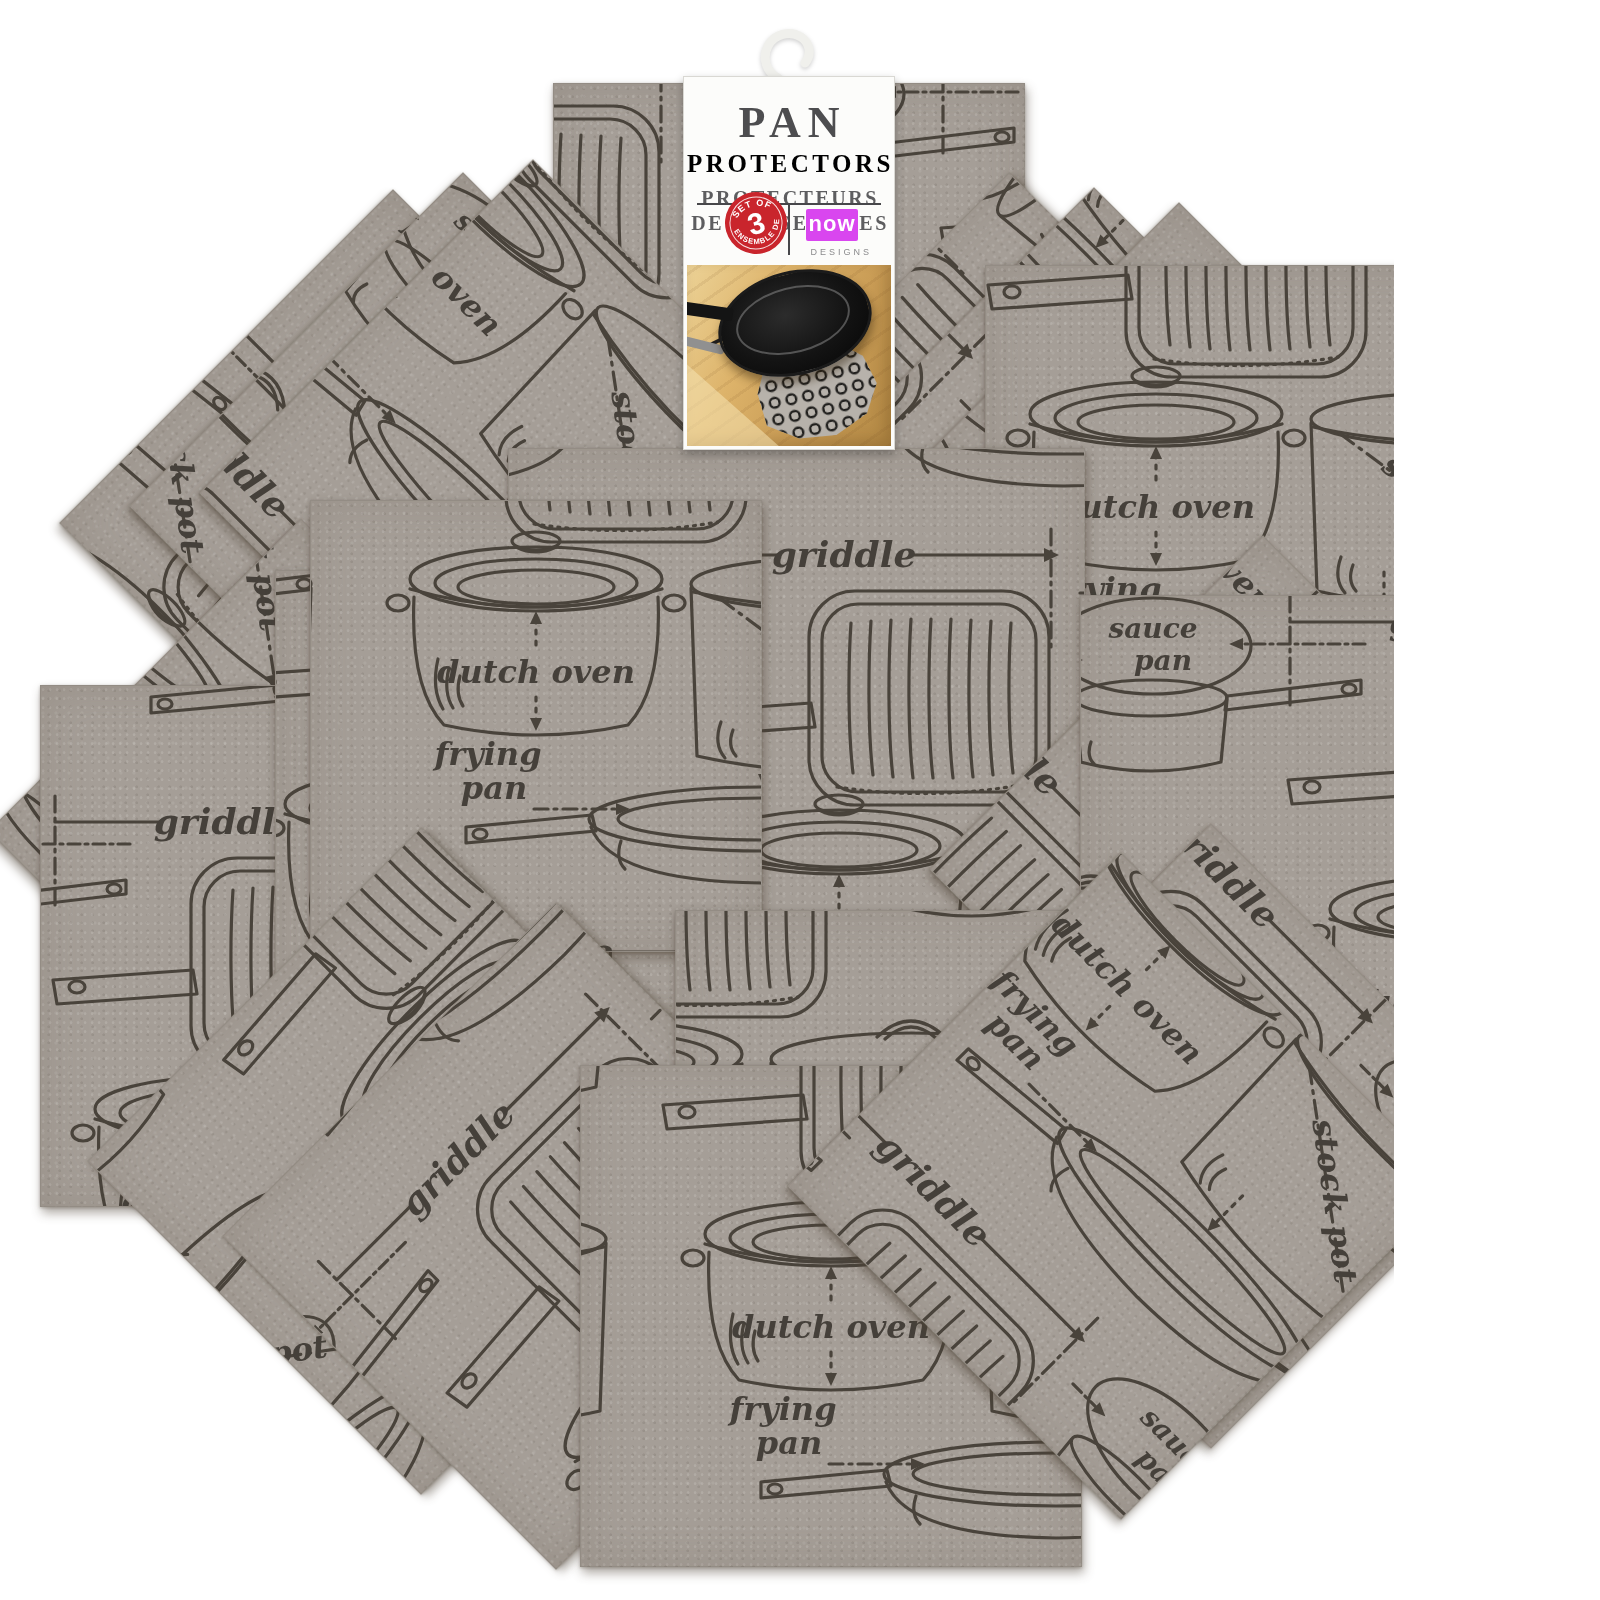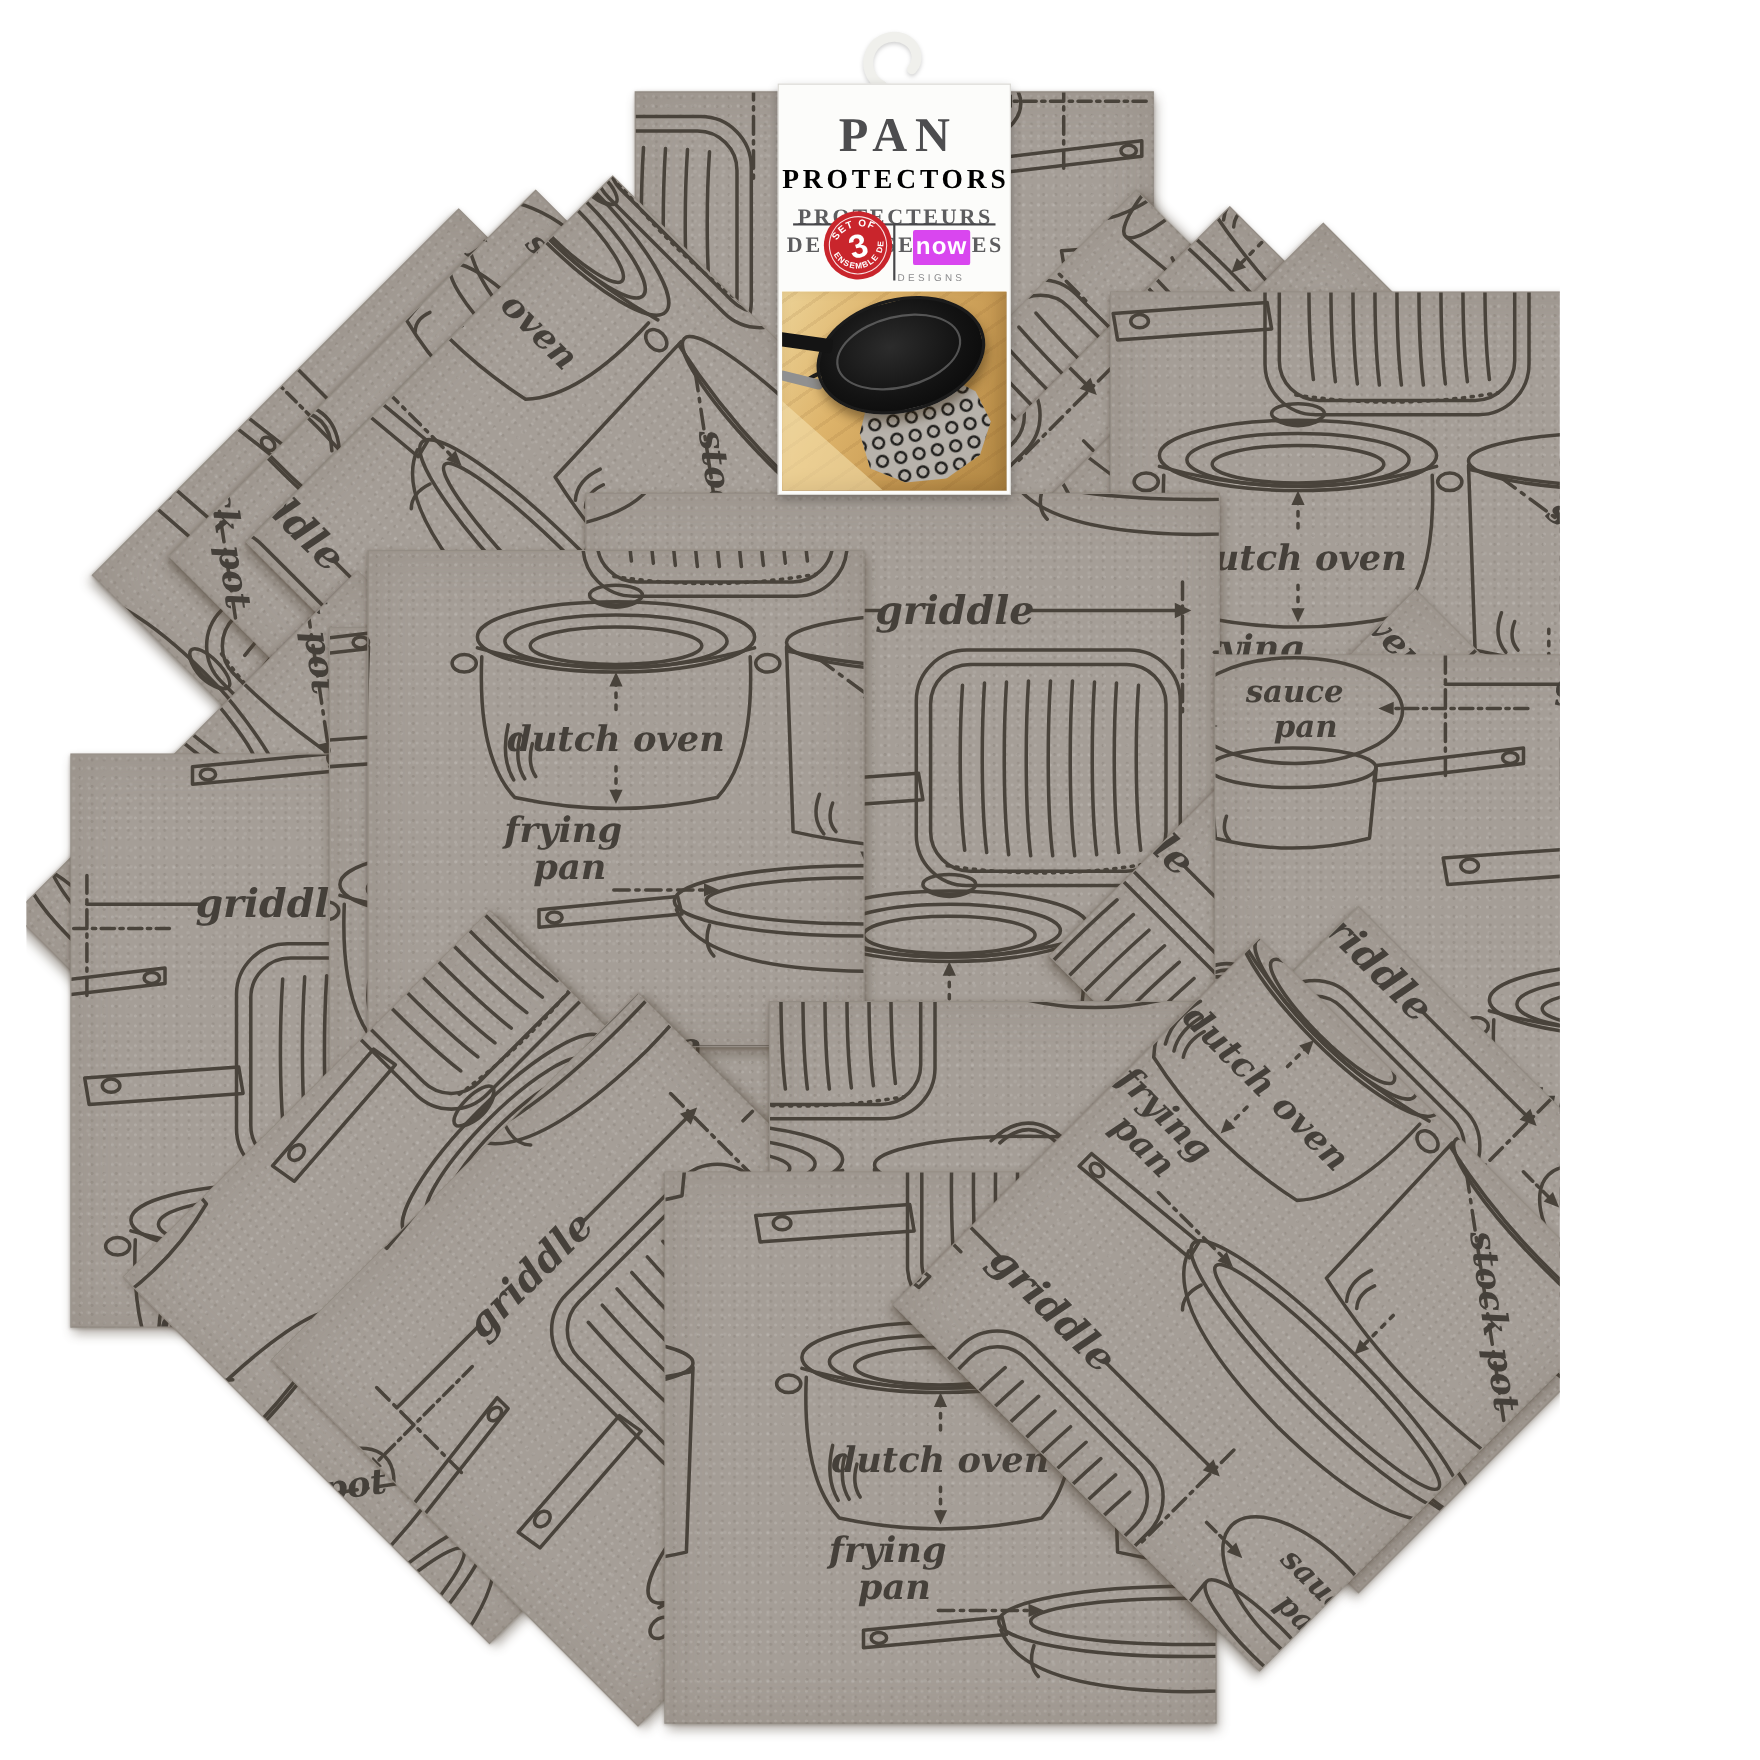--- a/index.html
+++ b/index.html
@@ -1,17 +1,17 @@
 <!DOCTYPE html>
 <html><head>
 <meta charset="utf-8">
 <style>
   html,body{margin:0;padding:0;background:#ffffff;}
   .stage{position:relative;width:1394px;height:1600px;overflow:hidden;background:#ffffff;
-         font-family:"DejaVu Serif", serif;margin-left:24px;}
+         font-family:"DejaVu Serif", serif;}
   
   .sheet{position:absolute;background-color:#a59e97;
     background-image:
       radial-gradient(circle at 30% 40%, rgba(255,255,255,.13) 0 1px, transparent 1.7px),
       radial-gradient(circle at 70% 60%, rgba(62,54,44,.12) 0 1px, transparent 1.7px),
       radial-gradient(circle at 15% 80%, rgba(255,255,255,.08) 0 1.2px, transparent 2px);
     background-size:7px 9px, 11px 8px, 13px 15px;
     box-shadow:2px 6px 10px rgba(78,66,54,.45), 0 1px 3px rgba(78,66,54,.35),
                inset 0 0 46px rgba(118,108,96,.28);
     border:1px solid rgba(96,86,74,.25);}
@@ -35,21 +35,21 @@
   .t-fr1{margin-top:9px;text-align:center;font-size:20px;font-weight:600;
          letter-spacing:2.5px;padding-left:2px;color:#5d5d5f;}
   .t-fr2{margin-top:2px;text-align:center;font-size:20px;font-weight:600;
          letter-spacing:2.5px;padding-left:2px;color:#5d5d5f;}
   .rule-h{position:absolute;left:13px;right:13px;top:126px;height:2px;background:#47474a;}
   .rule-v{position:absolute;left:104px;top:126px;width:2px;height:52px;background:#47474a;}
   .badge{position:absolute;left:40px;top:114px;width:64px;height:64px;transform:rotate(-16deg);}
   .brand-box{position:absolute;left:122px;top:132px;width:52px;height:32px;background:#d946ef;
     color:#ffffff;font-family:"Liberation Sans", sans-serif;font-weight:700;font-size:22px;
     text-align:center;line-height:29px;letter-spacing:1px;border-radius:2px;}
-  .brand-sub{position:absolute;left:108px;top:170px;width:80px;text-align:left;
+  .brand-sub{position:absolute;left:108px;top:170px;width:80px;text-align:right;
     font-family:"Liberation Sans", sans-serif;font-size:9px;letter-spacing:3px;color:#8b8b8d;}
   
   .photo{position:absolute;left:3px;top:188px;width:204px;height:181px;overflow:hidden;
     background:linear-gradient(118deg,#ecd296 0%,#ddb36a 35%,#c99c55 65%,#b28844 100%);
     box-shadow:inset -6px -6px 14px rgba(90,60,20,.25);}
   .grain{position:absolute;inset:0;
     background:repeating-linear-gradient(-35deg, rgba(120,80,35,.10) 0 3px, transparent 3px 16px);}
   .wedge{position:absolute;inset:0;background:rgba(246,227,178,.55);
     clip-path:polygon(0 55%,45% 100%,0 100%);}
   .protector{position:absolute;left:60px;top:70px;width:132px;height:106px;

